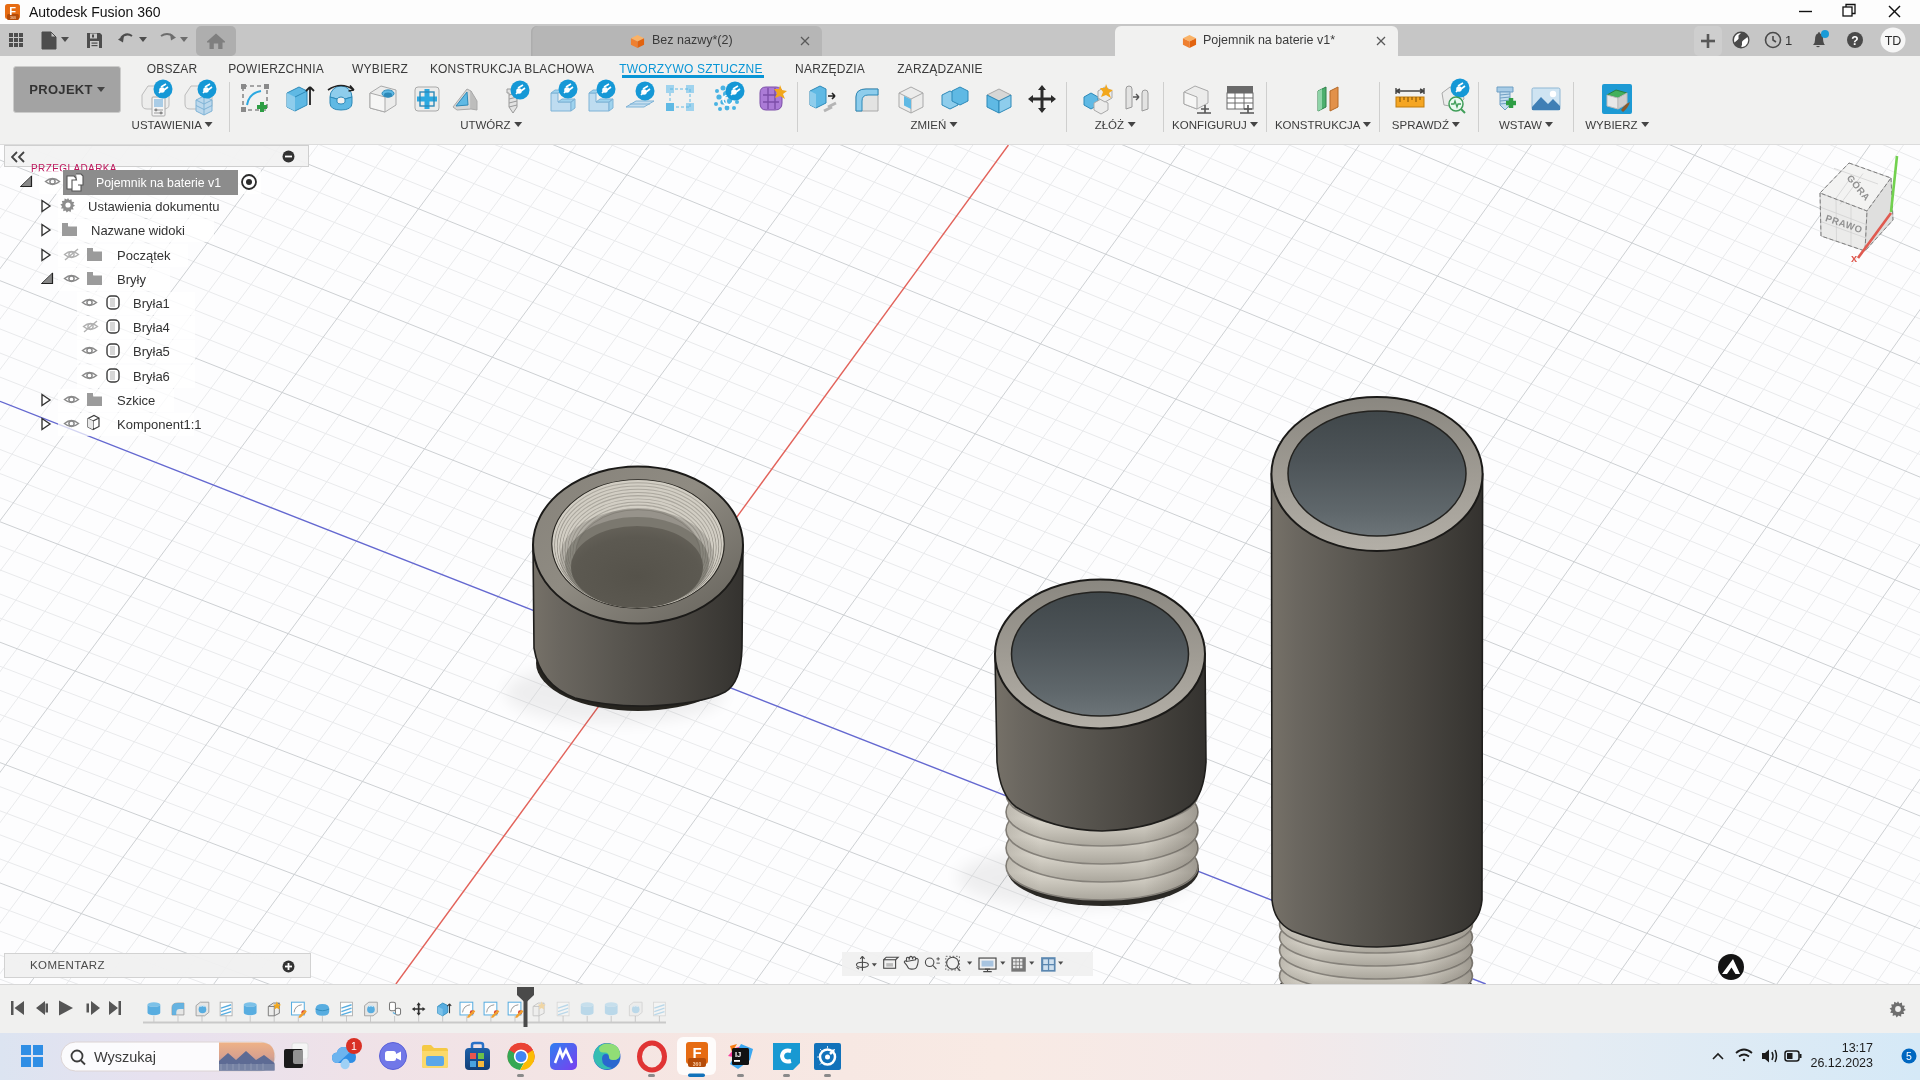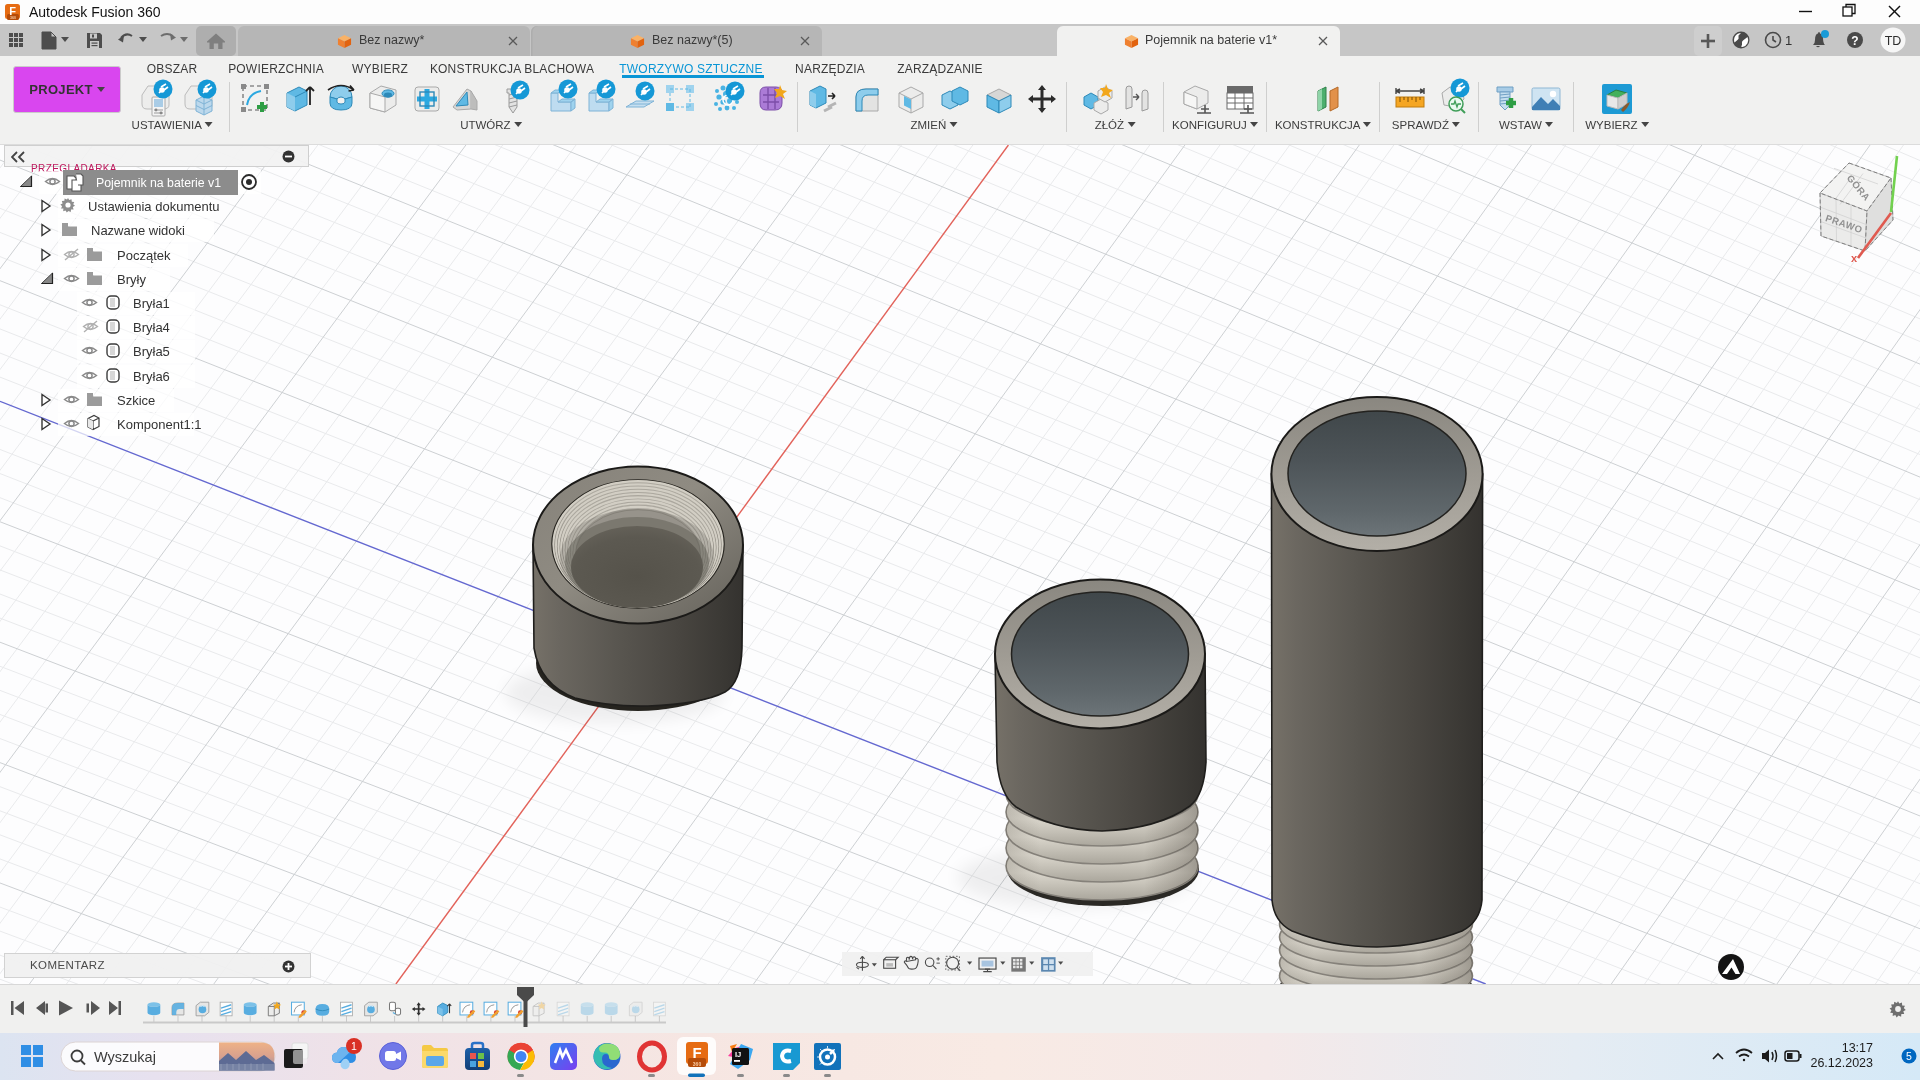--- a/index.html
+++ b/index.html
@@ -447,45 +447,33 @@
 <polygon points="118,15.5 124,11.5 123,18.5"></polygon>
 <polygon points="139,13 147,13 143,18"></polygon>
 <path d="M173,12 Q167,8 161,12" fill="none" stroke="#6d6d6d" stroke-width="2"></path>
 <polygon points="176,13.5 170,9.5 171,16.5" fill="#6d6d6d"></polygon>
 <polygon points="180,13 188,13 184,18" fill="#6d6d6d"></polygon>
 </g>
 <rect x="196" y="2" width="40" height="30" rx="5" fill="#aeaeae"></rect>
 <path d="M207,17.5 L216,9.5 L225,17.5 L225,18.5 L222.5,18.5 L222.5,25 L209.5,25 L209.5,18.5 L207,18.5 Z" fill="#7f7f7f"></path>
 <rect x="213.8" y="19.5" width="4.4" height="5.5" fill="#aeaeae"></rect>
 </svg>
-<div class="tab" style="left:238px;width:292px;">
-      <svg class="abs" style="left:99px;top:8px" width="15" height="15" viewBox="0 0 16 16">
-<polygon points="8,1 15,4.5 8,8 1,4.5" fill="#f9b267"></polygon>
-<polygon points="1,4.5 8,8 8,15 1,11.5" fill="#ef8030"></polygon>
-<polygon points="15,4.5 8,8 8,15 15,11.5" fill="#e2630f"></polygon>
-      </svg>
-      <span class="abs" style="left:121px;top:7px">Bez nazwy*</span>
-      <svg class="tabx" style="left:267px" width="16" height="16" viewBox="0 0 16 16">
-<line x1="4" y1="4" x2="12" y2="12" stroke="#5a5a5a" stroke-width="1.3"></line>
-<line x1="12" y1="4" x2="4" y2="12" stroke="#5a5a5a" stroke-width="1.3"></line>
-      </svg>
-    </div>
 <div class="tab" style="left:531px;width:291px;box-shadow:inset 1.5px 0 0 #adadad;">
       <svg class="abs" style="left:99px;top:8px" width="15" height="15" viewBox="0 0 16 16">
 <polygon points="8,1 15,4.5 8,8 1,4.5" fill="#f9b267"></polygon>
 <polygon points="1,4.5 8,8 8,15 1,11.5" fill="#ef8030"></polygon>
 <polygon points="15,4.5 8,8 8,15 15,11.5" fill="#e2630f"></polygon>
       </svg>
-      <span class="abs" style="left:121px;top:7px">Bez nazwy*(5)</span>
+      <span class="abs" style="left:121px;top:7px">Bez nazwy*(2)</span>
       <svg class="tabx" style="left:266px" width="16" height="16" viewBox="0 0 16 16">
 <line x1="4" y1="4" x2="12" y2="12" stroke="#5a5a5a" stroke-width="1.3"></line>
 <line x1="12" y1="4" x2="4" y2="12" stroke="#5a5a5a" stroke-width="1.3"></line>
       </svg>
     </div>
-<div class="tab active" style="left:1057px;width:283px;">
+<div class="tab active" style="left:1115px;width:283px;">
       <svg class="abs" style="left:67px;top:8px" width="15" height="15" viewBox="0 0 16 16">
 <polygon points="8,1 15,4.5 8,8 1,4.5" fill="#f9b267"></polygon>
 <polygon points="1,4.5 8,8 8,15 1,11.5" fill="#ef8030"></polygon>
 <polygon points="15,4.5 8,8 8,15 15,11.5" fill="#e2630f"></polygon>
       </svg>
       <span class="abs" style="left:88px;top:7px">Pojemnik na baterie v1*</span>
       <svg class="tabx" style="left:258px" width="16" height="16" viewBox="0 0 16 16">
 <line x1="4" y1="4" x2="12" y2="12" stroke="#5a5a5a" stroke-width="1.3"></line>
 <line x1="12" y1="4" x2="4" y2="12" stroke="#5a5a5a" stroke-width="1.3"></line>
       </svg>
@@ -517,21 +505,21 @@
 <path d="M98,21 L88,21 Q90,19.5 90,16 Q90,10 93,9.5 Q93,8 94,8 Q95,8 95,9.5 Q98,10 98,13.5 Q98,19.5 100,21 Z" fill="#4a4a4a"></path>
 <path d="M91,22 L95,22 Q93,24.5 91,22 Z" fill="#4a4a4a"></path>
 <circle cx="100" cy="10" r="4" fill="#1a9bd7"></circle>
 <circle cx="130" cy="16" r="8" fill="#4a4a4a"></circle>
 <text x="130" y="20.5" font-size="12" font-weight="bold" fill="#fff" text-anchor="middle">?</text>
 <circle cx="168" cy="16" r="12.5" fill="#f6f6f6"></circle>
 <text x="168" y="21" font-size="12.5" fill="#2c2c2c" text-anchor="middle">TD</text>
 </svg>
 </div>
 <div id="ribbon" class="abs">
-<div class="abs" style="left:13px;top:10px;width:108px;height:47px;background:#d946ef;border:1px solid #cbcbca;border-radius:3px;text-align:center;line-height:45px;font-size:13px;font-weight:bold;color:#333;letter-spacing:.3px">PROJEKT <span class="car"></span></div>
+<div class="abs" style="left:13px;top:10px;width:108px;height:47px;background:#a3a3a3;border:1px solid #cbcbca;border-radius:3px;text-align:center;line-height:45px;font-size:13px;font-weight:bold;color:#333;letter-spacing:.3px">PROJEKT <span class="car"></span></div>
 <div class="rlabel" style="left:172px">OBSZAR</div>
 <div class="rlabel" style="left:276px">POWIERZCHNIA</div>
 <div class="rlabel" style="left:380px">WYBIERZ</div>
 <div class="rlabel" style="left:512px">KONSTRUKCJA BLACHOWA</div>
 <div class="rlabel" style="left:830px">NARZĘDZIA</div>
 <div class="rlabel" style="left:940px">ZARZĄDZANIE</div>
 <div class="rlabel" style="left:691px;color:#0a96d6">TWORZYWO SZTUCZNE</div>
 <div class="abs" style="left:622px;top:19px;width:142px;height:3px;background:#0a96d6"></div>
 <div class="gcap" style="left:172px">USTAWIENIA <span class="car"></span></div>
 <div class="gcap" style="left:491px">UTWÓRZ <span class="car"></span></div>

